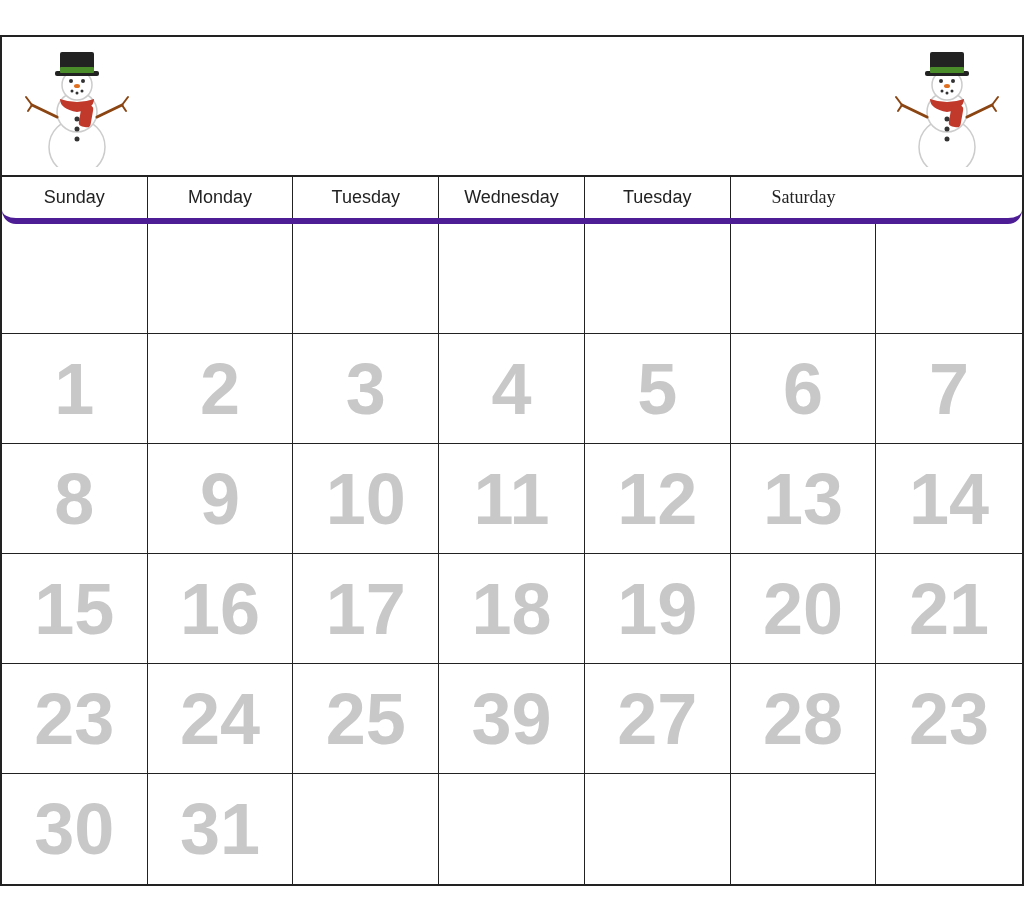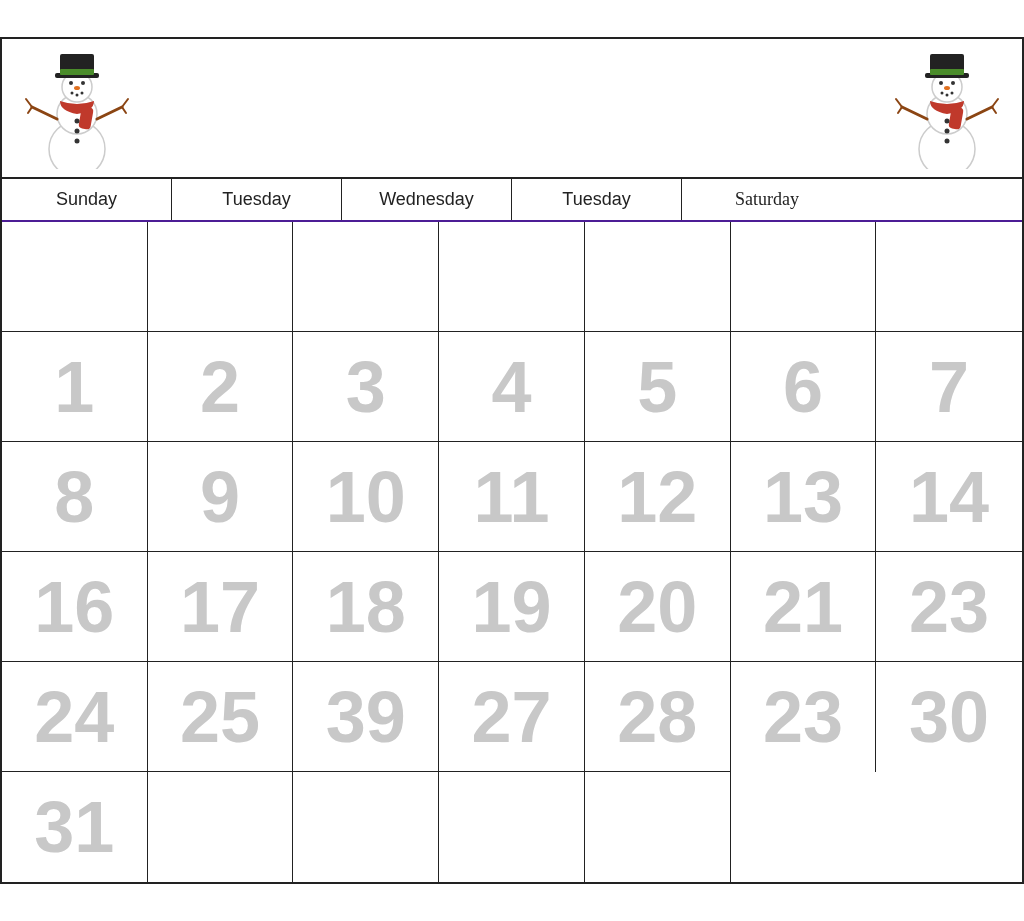--- a/index.html
+++ b/index.html
@@ -49,22 +49,23 @@
     }
     .snowman-right {
       position: absolute;
       right: 20px;
       top: 10px;
     }
 
     
     .day-headers {
       display: grid;
-      grid-template-columns: repeat(6, 1fr);
-      border-bottom: 2px solid #4c1d95;
+      grid-template-columns: repeat(7, 1fr);
+      border-bottom: 6px solid #4c1d95;
+      border-radius: 14px;
     }
 
     .day-header {
       text-align: center;
       padding: 10px 4px;
       font-size: 18px;
       font-weight: normal;
       color: #222;
       border-right: 1px solid #222;
     }
@@ -195,20 +196,21 @@
 
         <circle cx="55" cy="72" r="2.5" fill="#333"></circle>
         <circle cx="55" cy="82" r="2.5" fill="#333"></circle>
         <circle cx="55" cy="92" r="2.5" fill="#333"></circle>
       </svg>
     </div>
   </div>
 
   <div class="day-headers">
   <div class="day-header">Sunday</div>
+      <div class="day-header">Monday</div>
       <div class="day-header">Tuesday</div>
       <div class="day-header">Wednesday</div>
       <div class="day-header">Tuesday</div>
       <div class="day-header">Saturday</div>
     </div>
 
   <div class="calendar-grid">
   <div class="calendar-cell empty-cell"></div>
       <div class="calendar-cell empty-cell"></div>
       <div class="calendar-cell empty-cell"></div>
@@ -252,20 +254,23 @@
       <div class="calendar-cell">
         <span class="cell-number">12</span>
       </div>
       <div class="calendar-cell">
         <span class="cell-number">13</span>
       </div>
       <div class="calendar-cell">
         <span class="cell-number">14</span>
       </div>
       <div class="calendar-cell">
+        <span class="cell-number">15</span>
+      </div>
+      <div class="calendar-cell">
         <span class="cell-number">16</span>
       </div>
       <div class="calendar-cell">
         <span class="cell-number">17</span>
       </div>
       <div class="calendar-cell">
         <span class="cell-number">18</span>
       </div>
       <div class="calendar-cell">
         <span class="cell-number">19</span>

